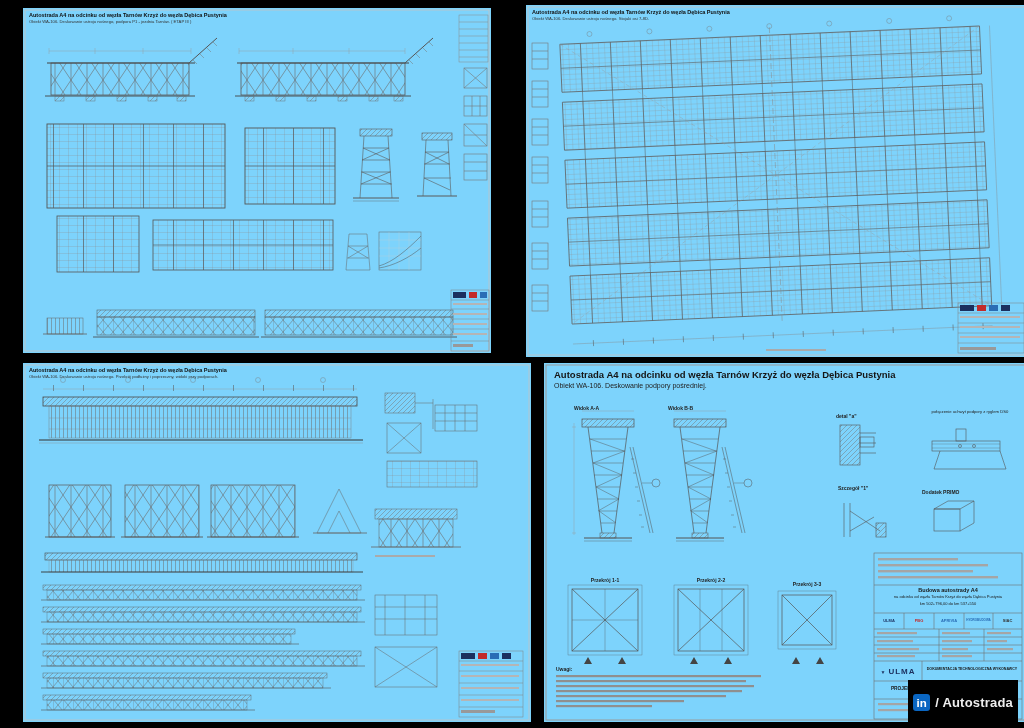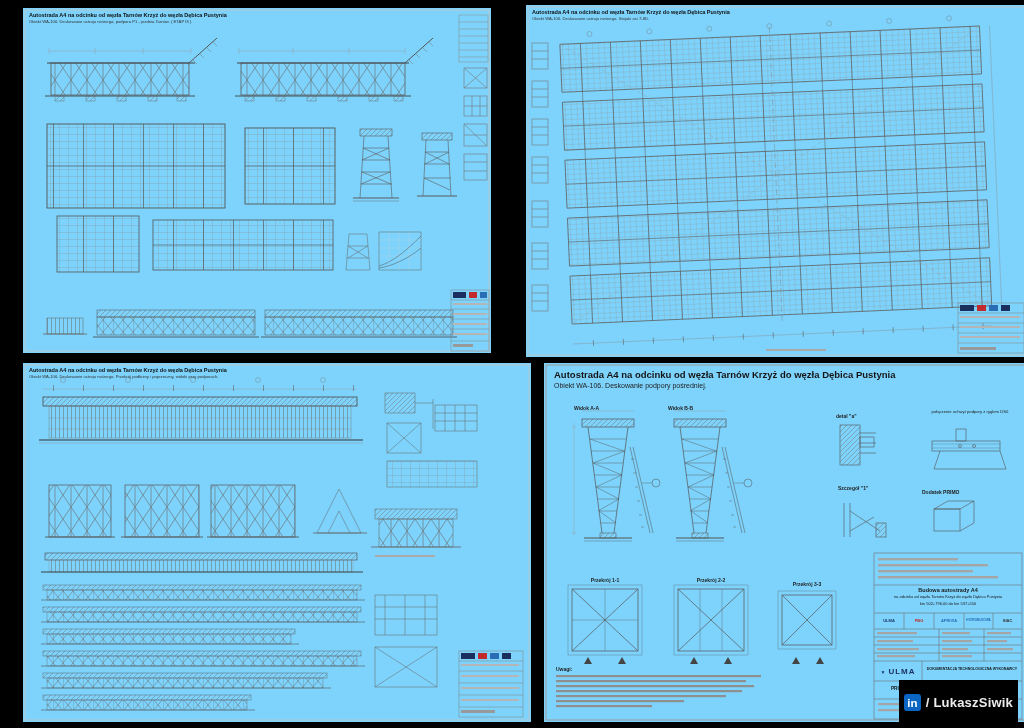--- a/index.html
+++ b/index.html
@@ -500,16 +500,16 @@
       <span class="tri">▼</span>
       <span>ULMA</span>
     </div>
     <div class="lbl wrap center" style="left:380px;top:304px;width:96px;font-size:3.6px;font-weight:bold;">DOKUMENTACJA TECHNOLOGICZNA WYKONAWCY</div>
     <div class="lbl wrap center" style="left:332px;top:323px;width:144px;font-size:4.8px;font-weight:bold;">PROJEKT DESKOWANIA PODPORY POŚREDNIEJ</div>
     <div class="lbl center" style="left:441px;top:342px;width:36px;font-size:3.8px;">ETAP/WA-106</div>
   </div>
 
   <div class="wm">
     <div class="wm-badge">in</div>
-    <div class="wm-text">/ LukaszSiwik</div>
+    <div class="wm-text">/ Autostrada</div>
   </div>
 
 </div>
 
 </body></html>

